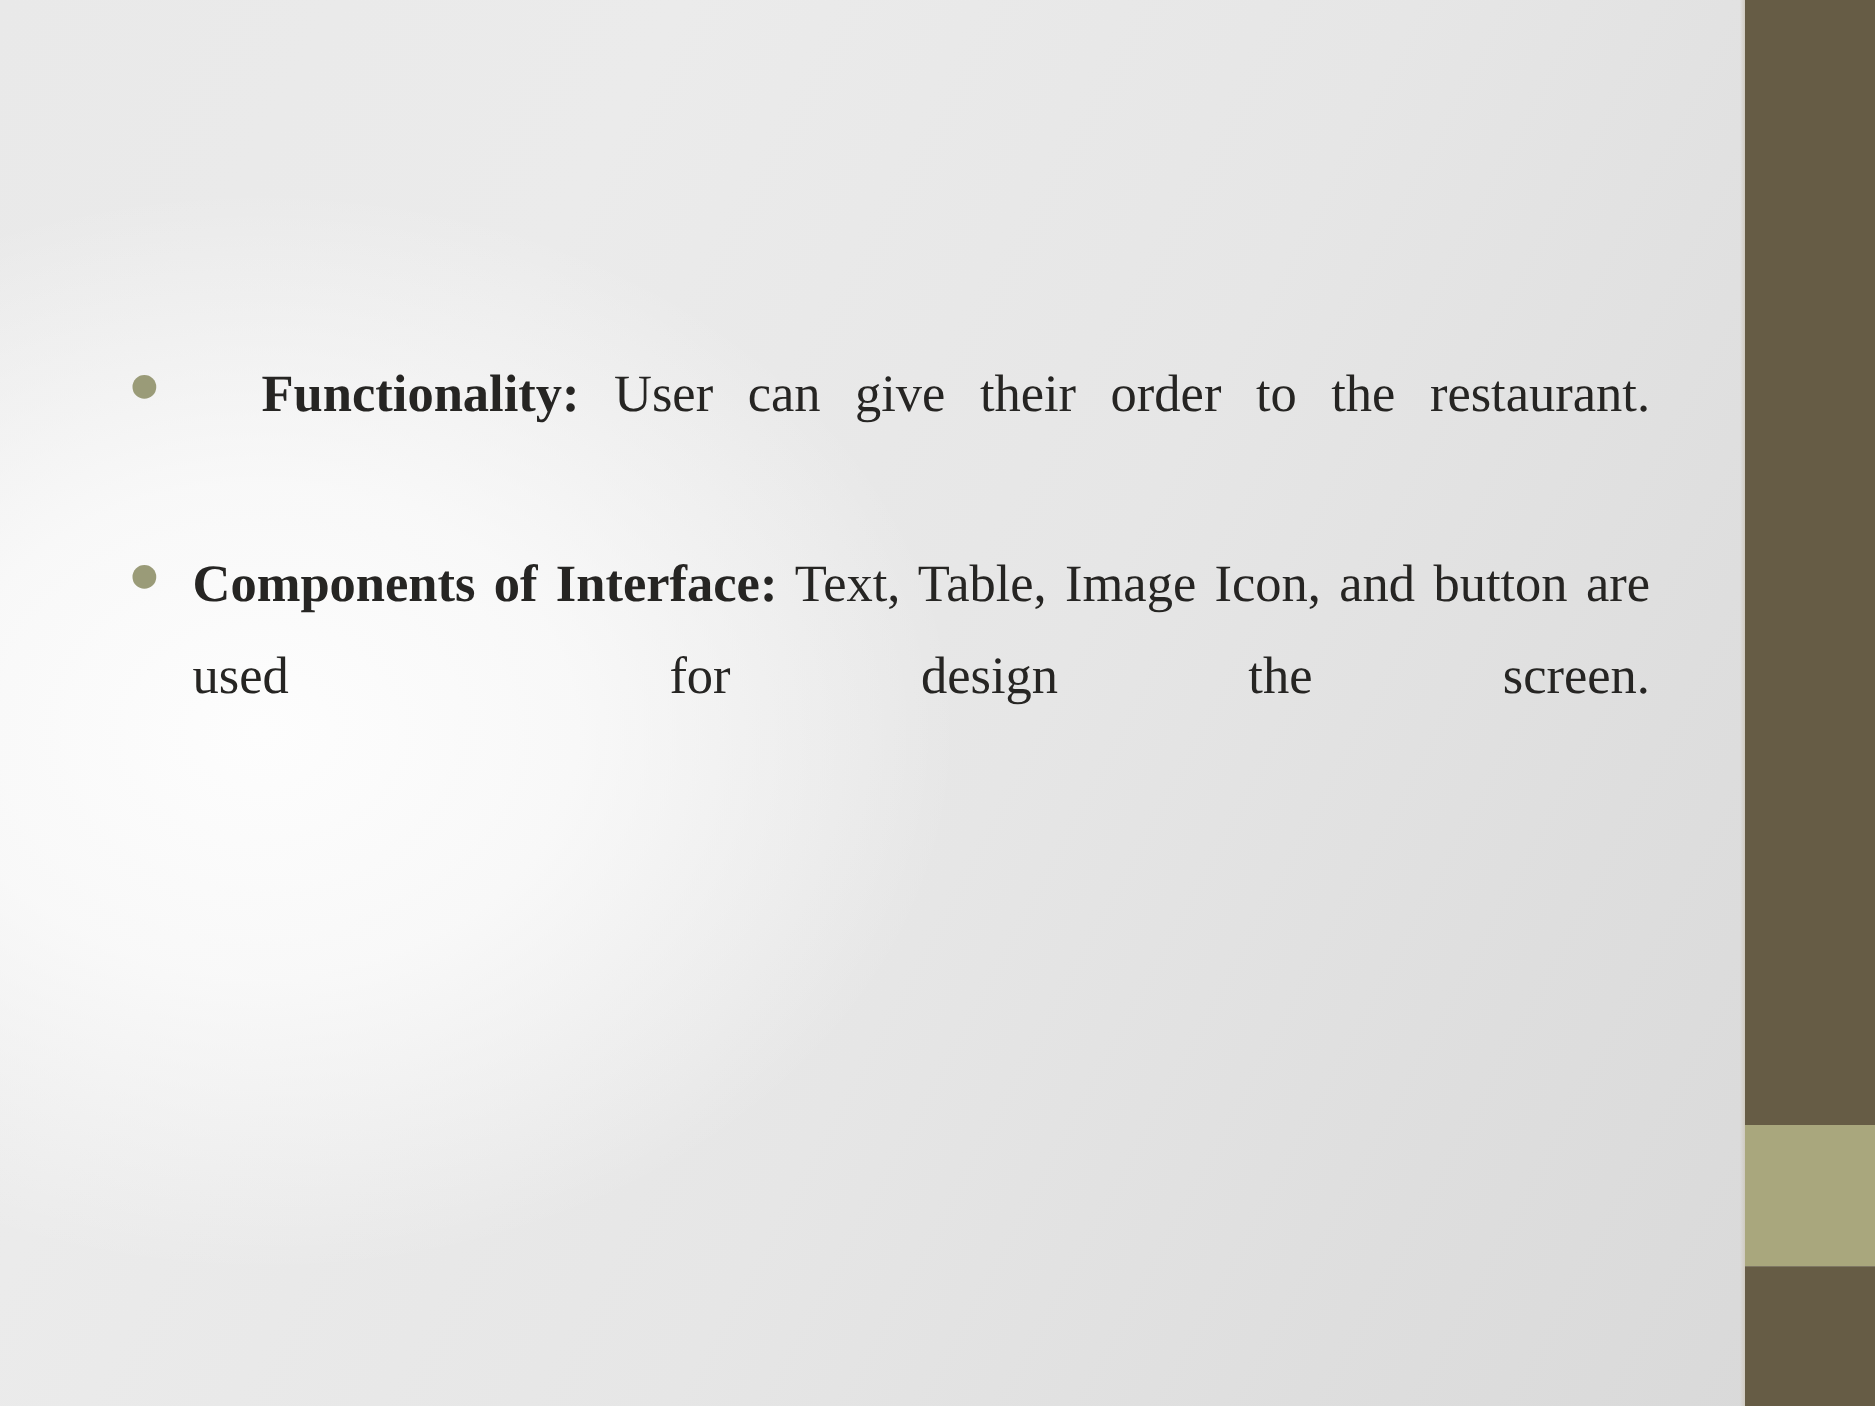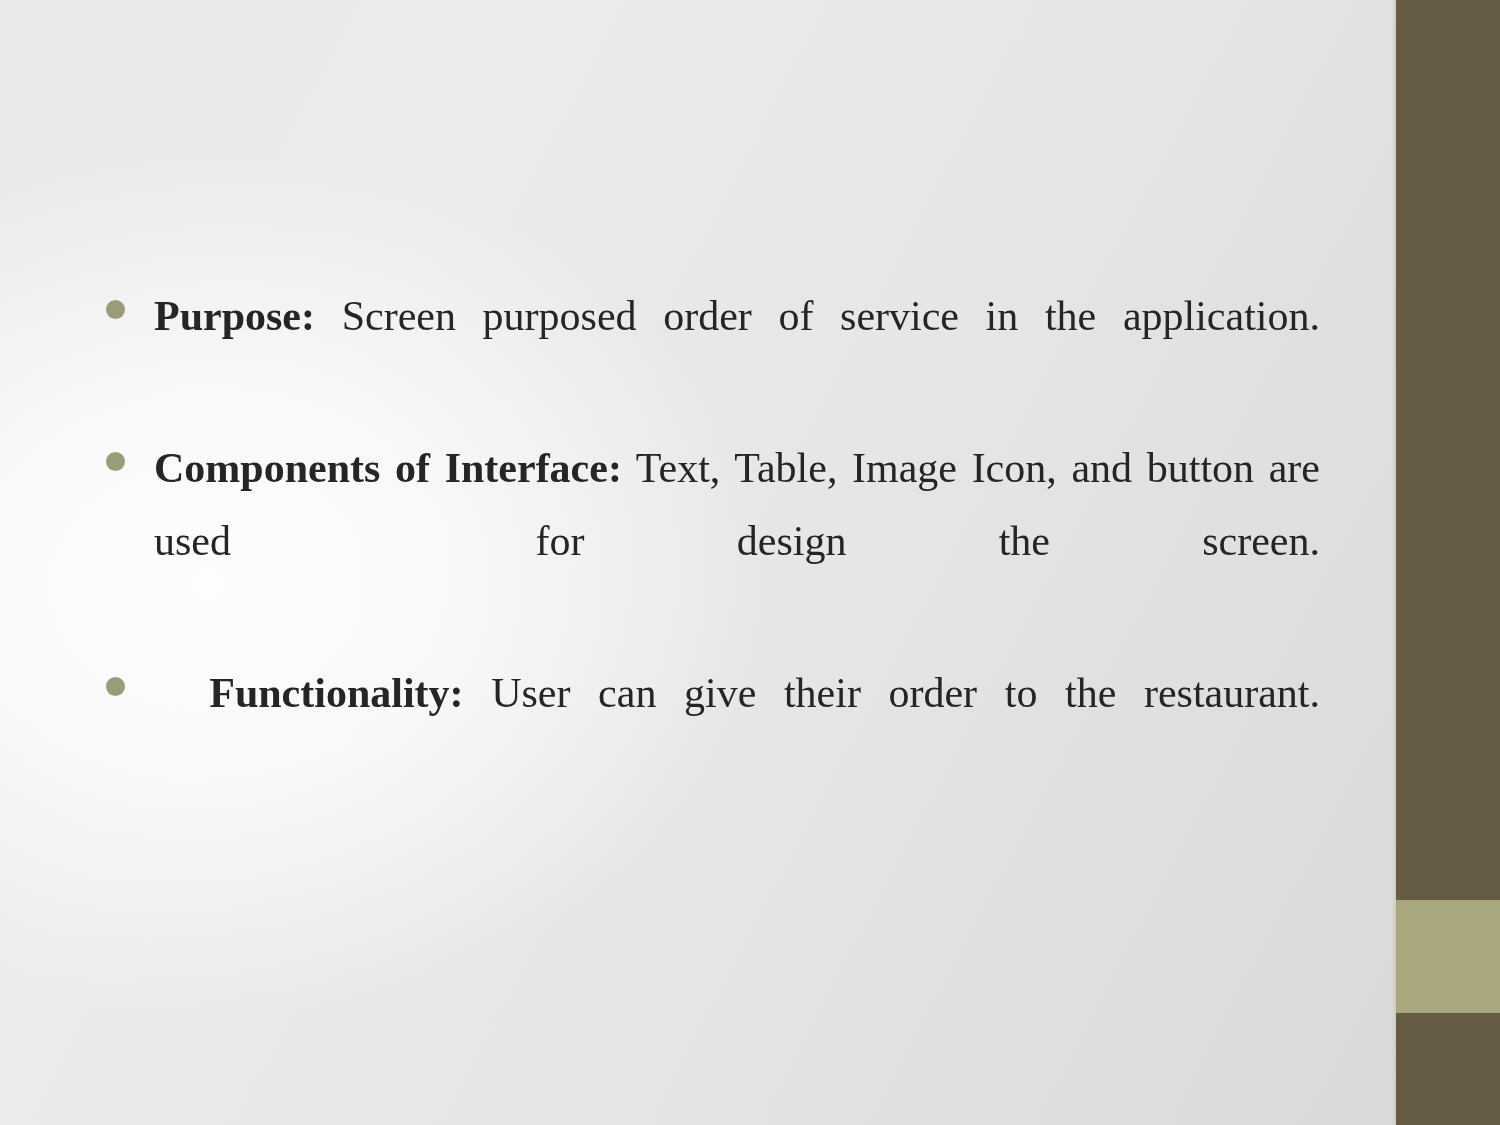--- a/index.html
+++ b/index.html
@@ -126,33 +126,29 @@
   }
 </style>
 </head>
 <body>
 
 <div class="slide">
 
 
   <div class="body-block">
 
+
     <div class="bullet-row">
       <span class="bullet-dot"></span>
-      <span class="bullet-text"><span class="lead">Purpose:</span><span class="rest"> Screen purposed order of service in the application.</span></span>
+      <span class="bullet-text"><span class="lead">  Functionality:</span><span class="rest"> User can give their order to the restaurant.</span></span>
     </div>
 
     <div class="bullet-row">
       <span class="bullet-dot"></span>
       <span class="bullet-text"><span class="lead">Components of Interface:</span><span class="rest"> Text, Table, Image Icon, and button are used  for design the screen.</span></span>
-    </div>
-
-    <div class="bullet-row">
-      <span class="bullet-dot"></span>
-      <span class="bullet-text"><span class="lead">  Functionality:</span><span class="rest"> User can give their order to the restaurant.</span></span>
     </div>
 
   </div>
 
   <div class="side-rail">
     <div class="rail-edge"></div>
     <div class="rail-dark-top"></div>
     <div class="rail-light"></div>
     <div class="rail-dark-bottom"></div>
   </div>

